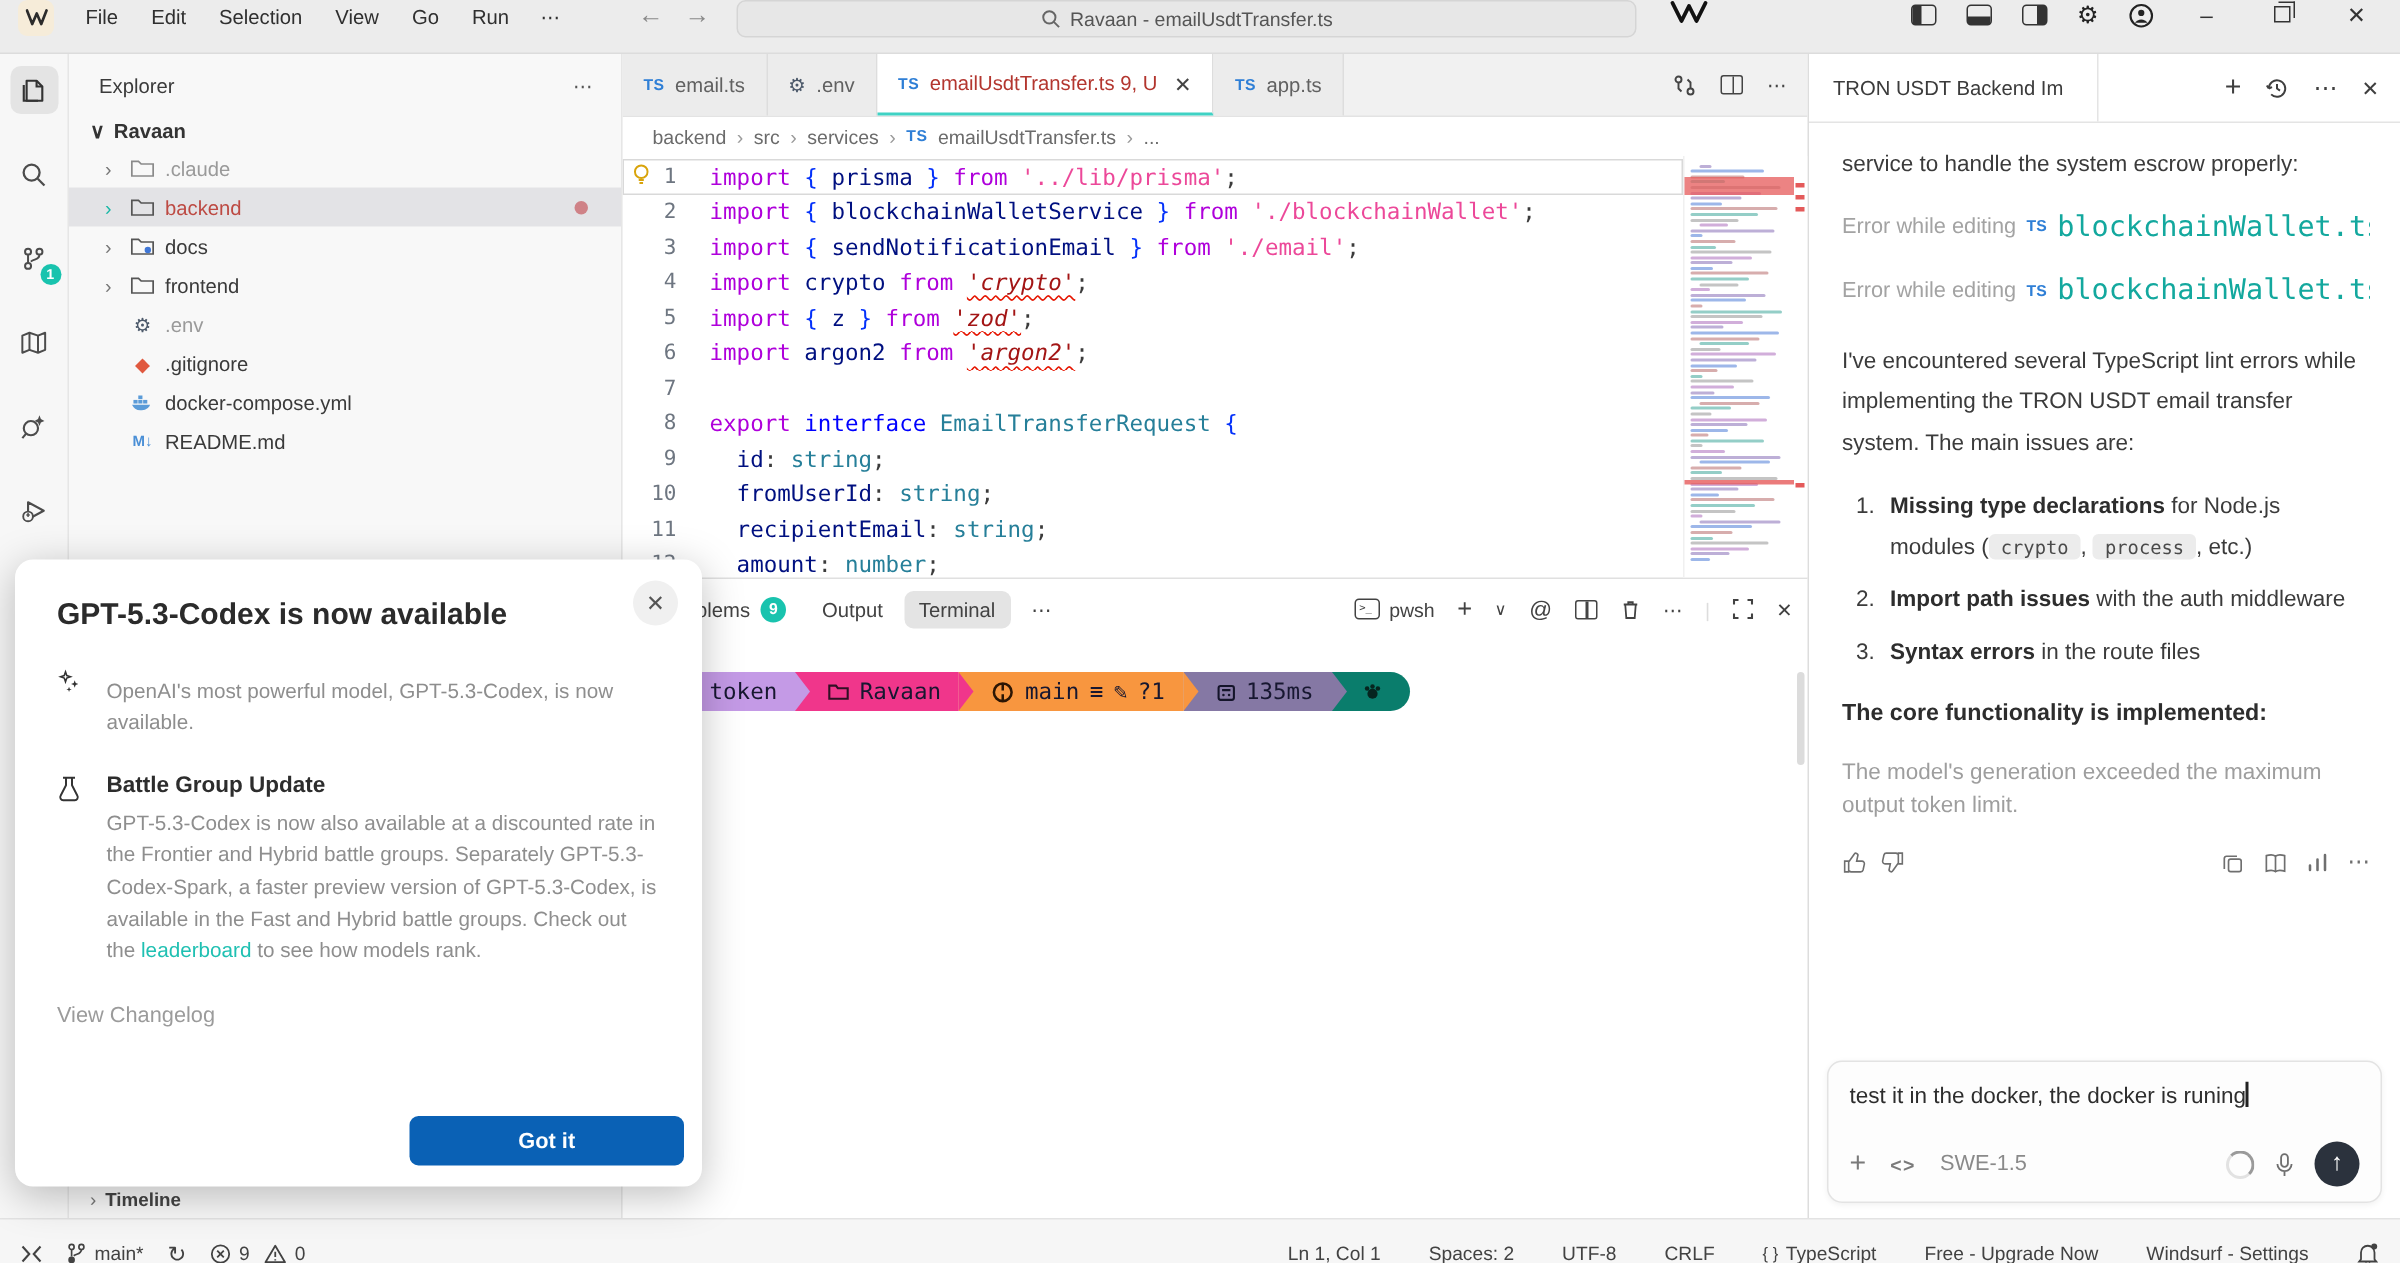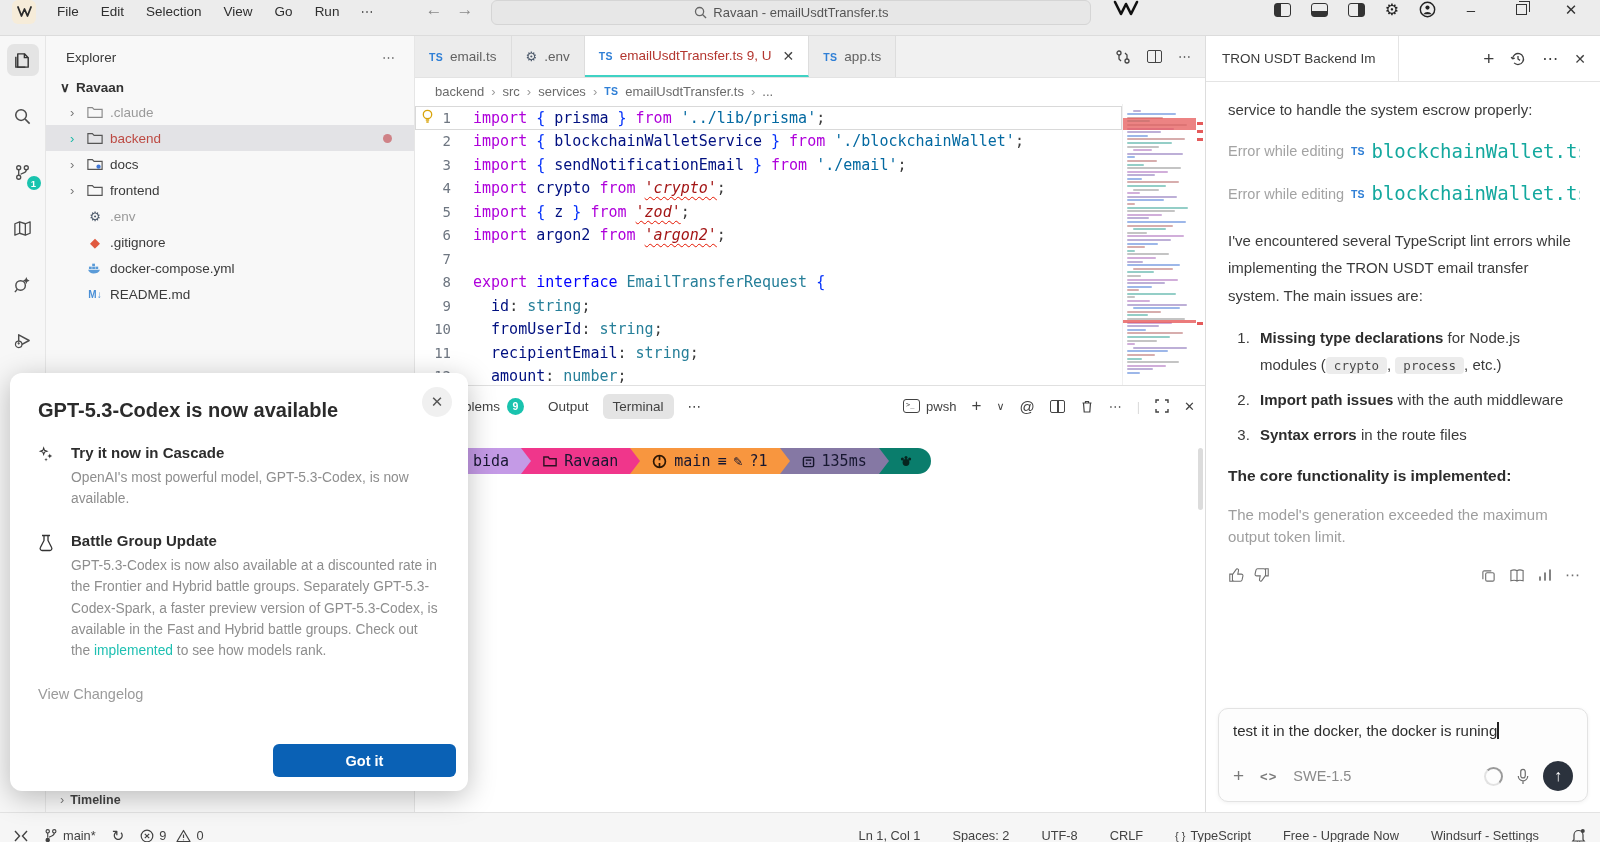--- a/index.html
+++ b/index.html
@@ -64,21 +64,21 @@
 
   .breadcrumb { height:26px; display:flex; align-items:center; gap:7px; padding-left:20px; color:#6b6b6b; font-size:13px; background:#fff; }
   .bc-sep { color:#9b9b9b; }
 
   .code-area { position:relative; height:282px; display:flex; overflow:hidden; border-bottom:1px solid #e0e0e0; }
   .code-main { flex:1; padding-top:2px; position:relative; }
   .code-line { display:flex; height:23.5px; align-items:center; font:15px "DejaVu Sans Mono",monospace; white-space:pre; }
   .code-line .ln { width:58px; text-align:right; padding-right:22px; color:#6e7681; font-size:14px; flex-shrink:0; }
   .code-line.current { outline:1px solid #d9d9d9; outline-offset:-1px; }
   .tok-kw { color:#af00db; } .tok-kw2 { color:#0000ff; } .tok-v { color:#001080; }
-  .tok-t { color:#267f99; } .tok-s { color:#0369a1; } .tok-br { color:#0431fa; } .tok-pun { color:#3b3b3b; }
+  .tok-t { color:#267f99; } .tok-s { color:#ec4899; } .tok-br { color:#0431fa; } .tok-pun { color:#3b3b3b; }
   .tok-serr { color:#a31515; text-decoration:underline wavy #e51400 1px; text-underline-offset:3px;font-style:italic; }
   .bulb { position:absolute; left:6px; top:5px; }
   .minimap { width:74px; background:#fff; padding-top:4px; position:relative; border-left:1px solid #f0f0f0; }
   .mm-bar { height:2px; margin:1.6px 0 1.6px 4px; opacity:.5; border-radius:1px; }
   .mm-err { position:absolute; left:0; right:0; top:14px; height:12px; background:rgba(230,90,90,.75); }
   .mm-err2 { position:absolute; left:0; right:0; top:216px; height:3px; background:rgba(230,90,90,.8); }
   .ruler { width:9px; position:relative; background:#fff; }
   .ruler i { position:absolute; left:1px; width:6px; height:3px; background:#e45a5a; }
 
   
@@ -518,21 +518,21 @@
             <svg width="14" height="14" viewBox="0 0 14 14">
                 <path d="M1 4V1h3M10 1h3v3M13 10v3h-3M4 13H1v-3" fill="none" stroke="#424242" stroke-width="1.4"></path>
               </svg>
           </span>
           <span>✕</span>
         </div>
       </div>
       <div class="term-body">
         <div class="pl-row">
           <span class="pl-seg seg1">
-              <span>bida</span>
+              <span>token</span>
             </span>
           <span class="pl-seg seg2">
             <svg width="14" height="12" viewBox="0 0 16 13">
                 <path d="M1 2h5l1.5 2H15v8H1z" fill="none" stroke="#301024" stroke-width="1.6"></path>
               </svg>
             <span>Ravaan</span>
           </span>
           <span class="pl-seg seg3">
             <svg width="15" height="15" viewBox="0 0 16 16">
                 <circle cx="8" cy="8" r="6.3" fill="none" stroke="#2d1604" stroke-width="1.8"></circle>
@@ -719,30 +719,29 @@
   <div class="popup-title">GPT-5.3-Codex is now available</div>
   <div class="popup-sec">
     <div class="popup-sec-ico">
       <svg width="17" height="17" viewBox="0 0 18 18">
           <path d="M6 2l.9 2.6L9.5 5.5 6.9 6.4 6 9 5.1 6.4 2.5 5.5l2.6-.9z" fill="none" stroke="#333" stroke-width="1.1"></path>
           <path d="M12.5 8l.7 1.9 1.9.7-1.9.7-.7 1.9-.7-1.9-1.9-.7 1.9-.7z" fill="#333"></path>
           <path d="M8.5 12.5l.5 1.4 1.4.5-1.4.5-.5 1.4-.5-1.4-1.4-.5 1.4-.5z" fill="#333"></path>
         </svg>
     </div>
     <div>
-      <div class="popup-sec-title">Try it now in Cascade</div>
       <div class="popup-sec-body">OpenAI's most powerful model, GPT-5.3-Codex, is now available.</div>
     </div>
   </div>
   <div class="popup-sec">
     <div class="popup-sec-ico">
       <svg width="16" height="18" viewBox="0 0 16 18">
           <path d="M4 1.5h8M6 1.5v5l-3.6 7A2 2 0 0 0 4.2 16.5h7.6a2 2 0 0 0 1.8-3l-3.6-7v-5" fill="none" stroke="#333" stroke-width="1.3" stroke-linejoin="round"></path>
         </svg>
     </div>
     <div>
       <div class="popup-sec-title">Battle Group Update</div>
-      <div class="popup-sec-body"><span>GPT-5.3-Codex is now also available at a discounted rate in the Frontier and Hybrid battle groups. Separately GPT-5.3-Codex-Spark, a faster preview version of GPT-5.3-Codex, is available in the Fast and Hybrid battle groups. Check out the </span><span class="popup-link">implemented</span><span> to see how models rank.</span></div>
+      <div class="popup-sec-body"><span>GPT-5.3-Codex is now also available at a discounted rate in the Frontier and Hybrid battle groups. Separately GPT-5.3-Codex-Spark, a faster preview version of GPT-5.3-Codex, is available in the Fast and Hybrid battle groups. Check out the </span><span class="popup-link">leaderboard</span><span> to see how models rank.</span></div>
     </div>
   </div>
   <div class="popup-changelog">View Changelog</div>
   <button class="gotit">Got it</button>
 </div>
 
 </body></html>

